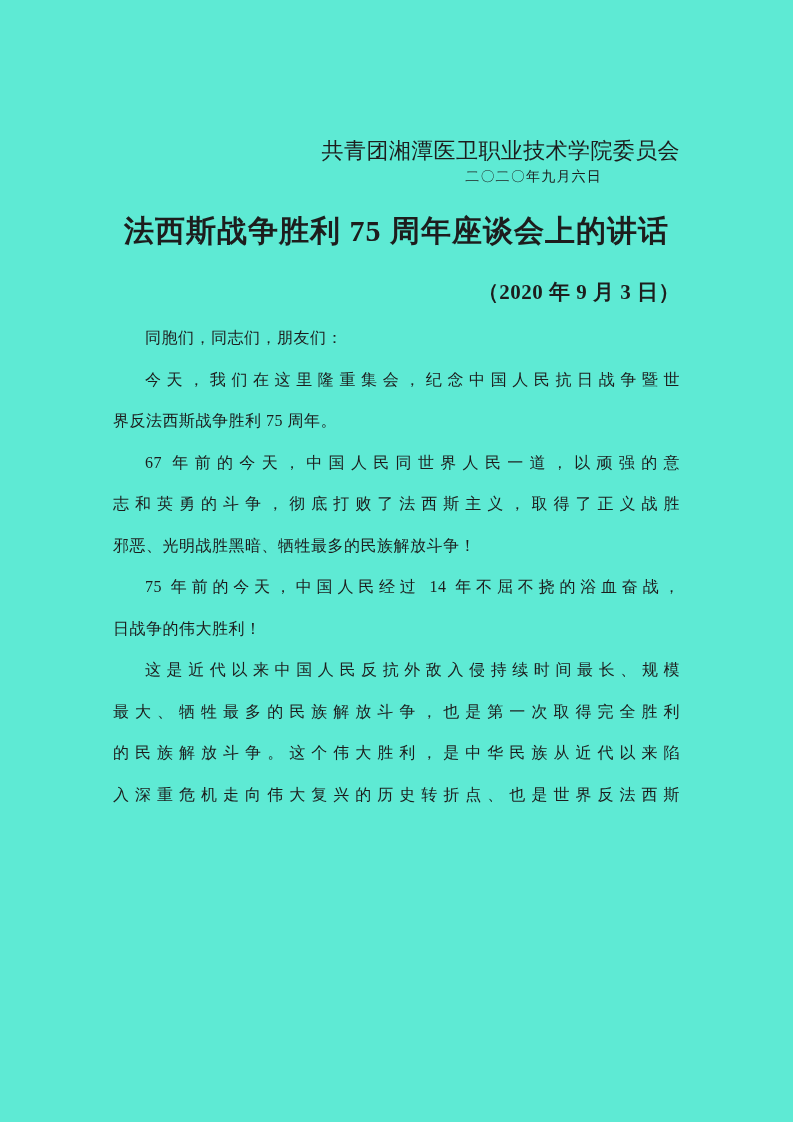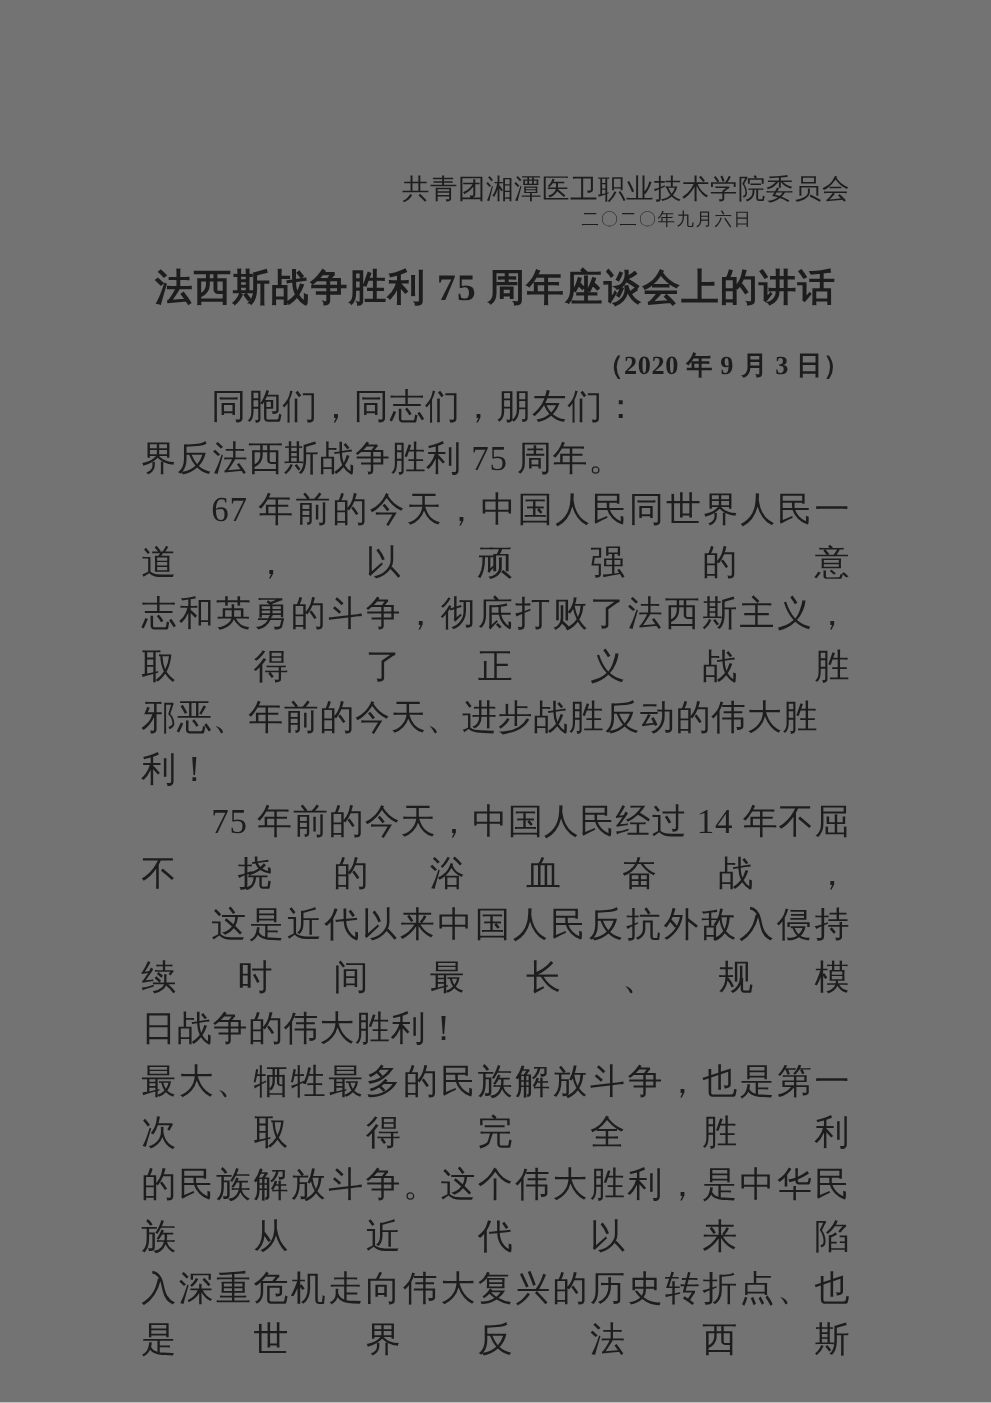--- a/index.html
+++ b/index.html
@@ -4,21 +4,21 @@
 <style>
   html, body {
     margin: 0;
     padding: 0;
     background: #ffffff;
   }
   .page {
     position: relative;
     width: 793px;
     height: 1122px;
-    background: #737373;
+    background: #5eead4;
     color: #1d1d1d;
     font-family: "Liberation Serif", "DejaVu Serif", serif;
     overflow: hidden;
   }
   .content {
     padding: 138px 113px 0 113px;
   }
   .org-line {
     text-align: right;
     font-size: 22px;
@@ -54,21 +54,22 @@
   }
   .speech-date {
     margin-top: 17px;
     text-align: right;
     font-size: 21px;
     font-weight: bold;
     line-height: 26px;
     letter-spacing: 0.5px;
   }
   .body-block {
-    font-size: 28px;
+    margin-top: 12px;
+    font-size: 16px;
     line-height: 41.5px;
   }
   .line {
     text-align: justify;
     text-align-last: justify;
     letter-spacing: 0.5px;
   }
   .line.end {
     text-align: left;
     text-align-last: left;
@@ -91,29 +92,30 @@
     <h1 class="title">
       <span class="title-line">法西斯战争胜利 75 周年座谈会上的讲话</span>
     </h1>
 
     <div class="speech-date">（2020 年 9 月 3 日）</div>
 
     <div class="body-block">
 
       <div class="line ind end">同胞们，同志们，朋友们：</div>
 
+      <div class="line ind">今天，我们在这里隆重集会，纪念中国人民抗日战争暨世</div>
       <div class="line end">界反法西斯战争胜利 75 周年。</div>
 
       <div class="line ind">67 年前的今天，中国人民同世界人民一道，以顽强的意</div>
       <div class="line">志和英勇的斗争，彻底打败了法西斯主义，取得了正义战胜</div>
-      <div class="line end">邪恶、年前的今天、进步战胜反动的伟大胜利！</div>
+      <div class="line end">邪恶、光明战胜黑暗、牺牲最多的民族解放斗争！</div>
 
       <div class="line ind">75 年前的今天，中国人民经过 14 年不屈不挠的浴血奋战，</div>
+      <div class="line end">日战争的伟大胜利！</div>
+
       <div class="line ind">这是近代以来中国人民反抗外敌入侵持续时间最长、规模</div>
-
-      <div class="line end">日战争的伟大胜利！</div>
       <div class="line">最大、牺牲最多的民族解放斗争，也是第一次取得完全胜利</div>
       <div class="line">的民族解放斗争。这个伟大胜利，是中华民族从近代以来陷</div>
       <div class="line">入深重危机走向伟大复兴的历史转折点、也是世界反法西斯</div>
 
     </div>
   </div>
 </div>
 
 </body></html>

